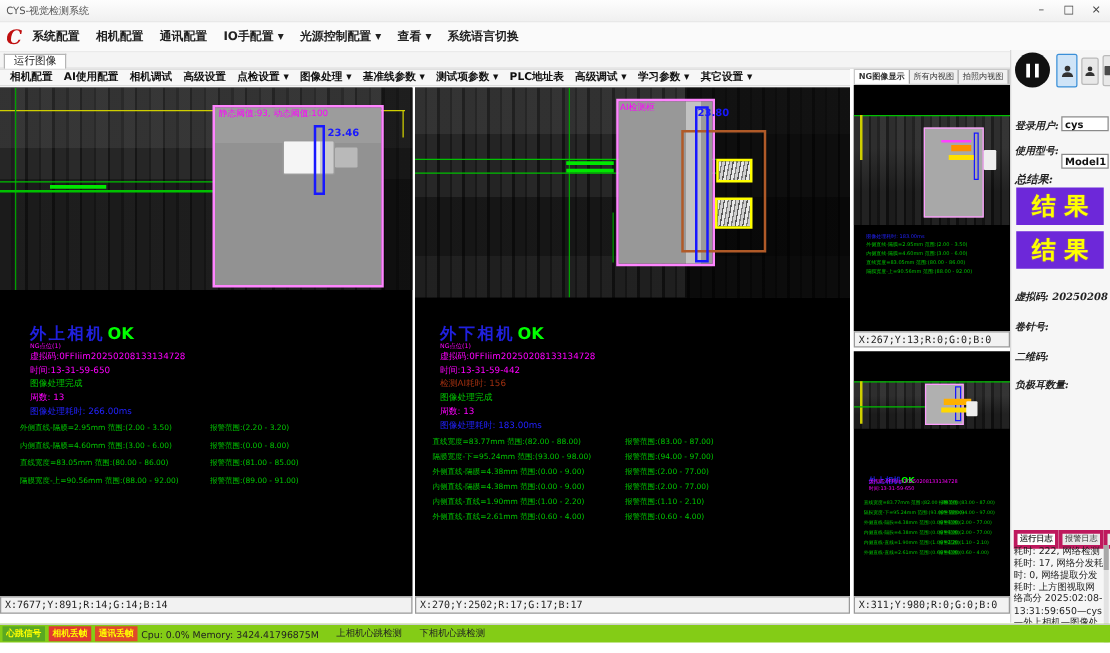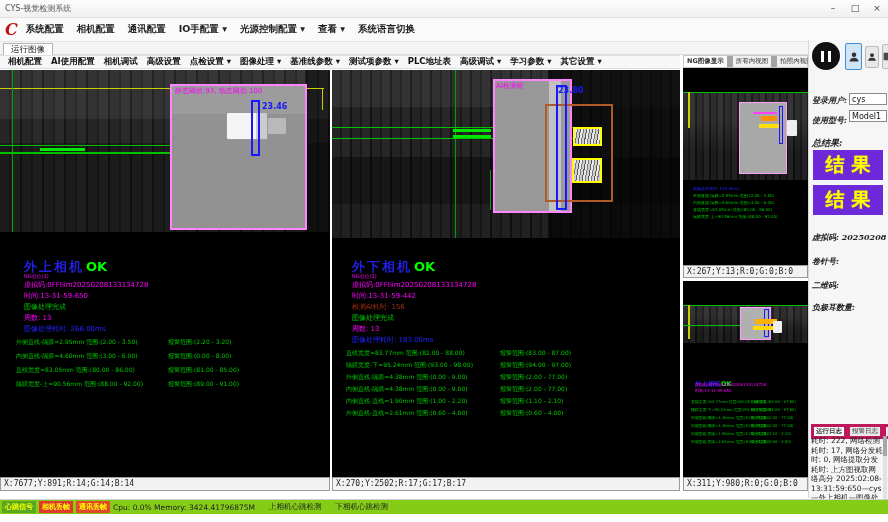--- a/index.html
+++ b/index.html
@@ -69,21 +69,21 @@
   .mcell { font-size:6px; color:#00c800; white-space:nowrap; }
   .acell { font-size:6px; color:#00c800; white-space:nowrap; }
 
   .coordbar { position:absolute; height:14px; background:#f2f2f2; border:1px solid #9a9a9a;
               font-family:"DejaVu Sans Mono", monospace; font-size:8px; color:#222;
               line-height:12px; padding-left:3px; }
 
   
   .thumbtabs { position:absolute; left:683px; top:55px; width:125px; height:13px; background:#f0f0f0;
                border:1px solid #c9c9c9; display:flex; }
-  .ttab { font-size:6.5px; color:#333; padding:0 3px; line-height:11px; border-right:6px solid #a3a3a3;
+  .ttab { font-size:6.5px; color:#333; padding:0 3px; line-height:11px; border-right:1px solid #a3a3a3;
           white-space:nowrap;text-align:right; }
   .ttab.sel { background:#fff; font-weight:bold; }
   .thumbimg { position:absolute; left:0; right:0;
     background:
       linear-gradient(180deg, rgba(255,255,255,.05) 0 30%, rgba(0,0,0,.2) 70% 100%),
       repeating-linear-gradient(90deg,#232323 0 5px,#171717 5px 7px,#2a2a2a 7px 12px,#111 12px 14px); }
   .microtext { font-size:4px; line-height:6px; color:#00c800; white-space:nowrap; }
   .microblue { color:#2222ff; }
   .micromag  { color:#ff00ff; }
   .minititle { font-size:6.5px; font-weight:bold; color:#2020dd; }
@@ -95,21 +95,21 @@
           border-left:1px solid #d8d8d8; }
   .pausebtn { position:absolute; left:3px; top:2px; width:28px; height:28px; border-radius:50%;
               background:#101010; display:flex; align-items:center; justify-content:center; }
   .pausebar { width:3px; height:11px; background:#fff; margin:0 2px; }
   .iconbtn { position:absolute; display:flex; align-items:center; justify-content:center; background:#e8e8e8;
              border:1px solid #b9b9b9; border-radius:2px; }
   .iconbtn.sel { background:#cfe4f7; border:1px solid #3a8fd8; }
   .slabel { position:absolute; font-family:"DejaVu Serif", serif; font-style:italic; font-weight:bold;
             font-size:8px; color:#222; white-space:nowrap; }
   .sinput { position:absolute; background:#fff; border:1px solid #8a8a8a; font-size:8px; color:#111;
-            line-height:11px; padding-left:2px; }
+            line-height:11px; padding-left:2px;font-weight:bold; }
   .resultbox { position:absolute; left:4px; width:70px; height:30px; background:#6d28d9;
                display:flex; align-items:center; justify-content:center; }
   .resulttext { font-size:19px; font-weight:bold; color:#ffff00; letter-spacing:7px; padding-left:7px;
                 text-shadow:0 0 1px #d8d800; }
   .logtabs { position:absolute; left:2px; top:384px; display:flex; }
   .ltab { font-size:6.5px; color:#333; border:3px solid #be185d; padding:0 2px; line-height:9px;
           background:#e9e9e9; white-space:nowrap; }
   .ltab.sel { background:#fff; font-weight:bold; }
   .logtext { position:absolute; left:2px; top:396px; width:72px; font-size:7.5px; line-height:9.5px;
              color:#222; word-break:break-all; }
@@ -322,21 +322,21 @@
     <div class="iconbtn" style="left:73px;top:4px;width:12px;height:25px">
       <svg width="11" height="13" viewBox="0 0 16 16">
         <rect x="1" y="2" width="8" height="12" rx="1" fill="#4a4a4a"></rect>
         <path d="M8 8 h5 M11 5.5 l2.5 2.5 -2.5 2.5" stroke="#222" stroke-width="1.5" fill="none"></path>
       </svg>
     </div>
 
     <span class="slabel" style="left:3px;top:55px">登录用户:</span>
     <div class="sinput" style="left:40px;top:53px;width:38px;height:12px">cys</div>
     <span class="slabel" style="left:3px;top:75px">使用型号:</span>
-    <div class="sinput" style="left:40px;top:70px;width:38px;height:12px">Model1</div>
+    <div class="sinput" style="left:40px;top:83px;width:38px;height:12px">Model1</div>
 
     <span class="slabel" style="left:3px;top:97px;font-size:9px">总结果:</span>
     <div class="resultbox" style="top:110px">
       <span class="resulttext">结果</span>
     </div>
     <div class="resultbox" style="top:145px">
       <span class="resulttext">结果</span>
     </div>
 
     <span class="slabel" style="left:3px;top:192px">虚拟码: 20250208</span>

